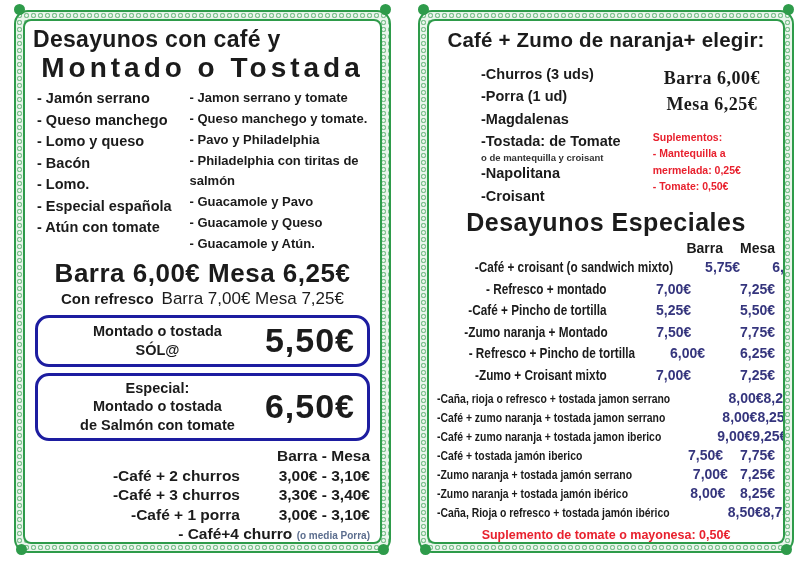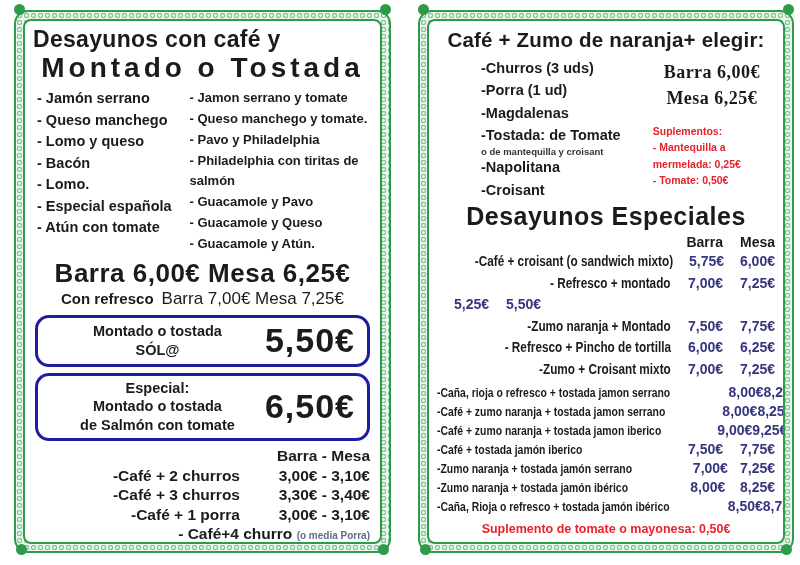--- a/index.html
+++ b/index.html
@@ -35,34 +35,34 @@
     margin:6px 2px 0 2px; padding:3px 12px; background:#fff;}
   .pricebox .lbl{flex:1; text-align:center; font-weight:bold; font-size:14.5px; line-height:1.3;}
   .pricebox .val{font-size:34px; font-weight:bold; letter-spacing:1px;}
   .lp-table{margin-top:5px; padding:0 2px;}
   .lp-trow{display:flex; align-items:center; line-height:19.5px;}
   .lp-it{flex:1; text-align:right; font-size:15.5px; font-weight:bold; white-space:nowrap;}
   .lp-pr{width:130px; text-align:right; font-size:15.5px; font-weight:bold; white-space:nowrap;}
   .lp-note{font-size:10px; color:var(--muted-blue);}
 
   
-  .rp-title{font-size:20.5px; font-weight:bold; text-align:center; margin:3px 0 5px; letter-spacing:.2px;}
+  .rp-title{font-size:20.5px; font-weight:bold; text-align:center; margin:3px 0 11px; letter-spacing:.2px;}
   .rp-top{display:flex;}
   .rp-opts{width:52%; font-size:14.5px; font-weight:bold; line-height:1.55; padding-left:8px;margin-left:36px;}
   .rp-note{font-size:9.5px; line-height:1.0; font-weight:bold; color:#333;}
   .rp-right{flex:1; padding-top:2px;}
   .rp-bigprice{font-size:18px; font-weight:bold; line-height:1.45; text-align:center; letter-spacing:.5px;font-family:Liberation Serif, serif;}
   .rp-sups{color:var(--red); font-weight:bold; font-size:10.5px; text-align:left; margin-top:12px; line-height:1.55; padding-left:4px;}
   .rp-esp{font-size:25px; font-weight:bold; text-align:center; margin-top:1px; letter-spacing:.5px;}
   .rp-thead{display:flex; font-weight:bold; font-size:14px; line-height:18px; margin-top:2px;}
   .rp-thead .sp{flex:1;}
   .rp-thead .hc{width:52px; text-align:right;}
   .rp-row{display:flex; align-items:baseline;}
   .rp-row .pcol{width:52px; text-align:right; color:var(--navy); font-weight:bold; font-size:14px; white-space:nowrap;}
-  .rp-row.reg{line-height:21.5px; font-size:14px; font-weight:bold;}
+  .rp-row.reg{line-height:21.5px; font-size:14px; font-weight:bold;gap:32px;}
   .rp-row.reg .it{flex:1; text-align:right; white-space:nowrap;}
   .rp-row.bld{line-height:18px; font-size:13px; font-weight:bold;}
   .rp-row.bld .it{flex:1; text-align:left; white-space:nowrap;}
   .cond{display:inline-block; transform:scaleX(.84); transform-origin:100% 50%; white-space:nowrap;}
   .condl{display:inline-block; transform:scaleX(.8); transform-origin:0 50%; white-space:nowrap;}
   .rp-foot{color:var(--red); font-weight:bold; text-align:center; margin-top:5px; line-height:1.38;}
   .rp-foot .f1{font-size:12.5px;}
   .rp-foot .f2{font-size:12.5px;}
 </style>
 </head>
@@ -186,20 +186,21 @@
         <div class="it"><span class="cond">-Café + croisant (o sandwich mixto)</span></div>
         <div class="pcol">5,75€</div>
         <div class="pcol">6,00€</div>
       </div>
       <div class="rp-row reg">
         <div class="it"><span class="cond">- Refresco + montado</span></div>
         <div class="pcol">7,00€</div>
         <div class="pcol">7,25€</div>
       </div>
       <div class="rp-row reg">
+        <div class="it"><span class="cond">-Café + Pincho de tortilla</span></div>
         <div class="pcol">5,25€</div>
         <div class="pcol">5,50€</div>
       </div>
       <div class="rp-row reg">
         <div class="it"><span class="cond">-Zumo naranja + Montado</span></div>
         <div class="pcol">7,50€</div>
         <div class="pcol">7,75€</div>
       </div>
       <div class="rp-row reg">
         <div class="it"><span class="cond">- Refresco + Pincho de tortilla</span></div>

